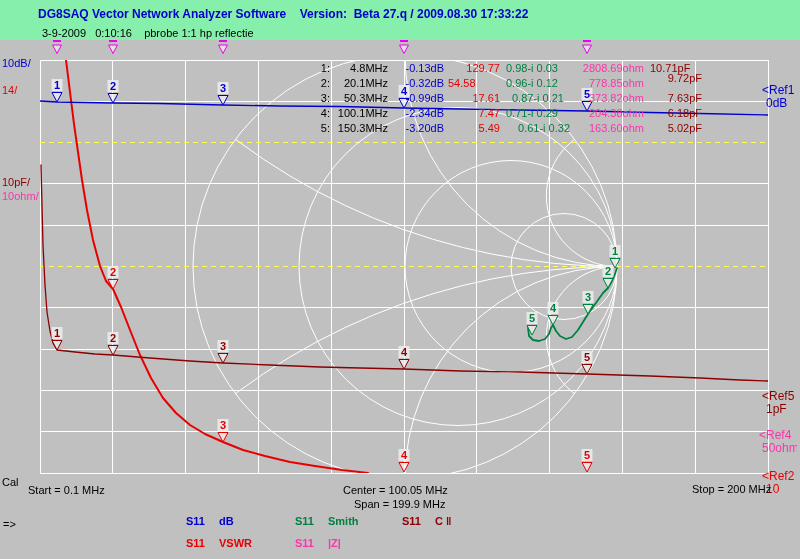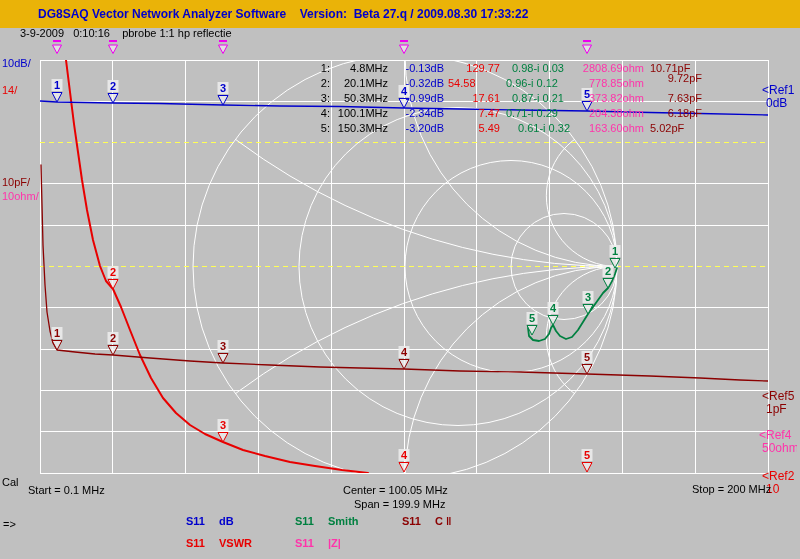--- a/index.html
+++ b/index.html
@@ -4,29 +4,29 @@
 <style>
   html,body{margin:0;padding:0;}
   body{
     width:800px;height:559px;position:relative;overflow:hidden;
     background:#c0c0c0;
     font-family:"Liberation Sans", sans-serif;
     font-size:11px;color:#000;
   }
   .abs{position:absolute;white-space:pre;line-height:12px;}
   #titlebar{
-    position:absolute;left:0;top:0;width:800px;height:28px;
-    background:#eab308;
+    position:absolute;left:0;top:0;width:800px;height:40px;
+    background:#86efac;
   }
   #app-title{
     position:absolute;left:38px;top:7px;
     font-size:12px;font-weight:bold;color:#0000cc;white-space:pre;
   }
   #info-line{
-    position:absolute;left:20px;top:27px;font-size:11px;color:#000;white-space:pre;
+    position:absolute;left:42px;top:27px;font-size:11px;color:#000;white-space:pre;
   }
   #plot-svg{position:absolute;left:0;top:0;pointer-events:none;}
   .right-ref{width:38px;overflow:hidden;font-size:12px;line-height:13px;}
   .legend-item span{margin-right:14px;font-weight:bold;}
   .legend-item{cursor:pointer;}
 </style>
 </head>
 <body>
 
 <div id="titlebar">
@@ -180,21 +180,21 @@
 <div class="abs legend-item" style="left: 295px; top: 515px; color: rgb(0, 128, 64);"><span>S11</span><span>Smith</span></div>
 <div class="abs legend-item" style="left: 402px; top: 515px; color: rgb(139, 0, 0);"><span>S11</span><span>C ‖</span></div>
 <div class="abs legend-item" style="left: 186px; top: 537px; color: rgb(232, 0, 0);"><span>S11</span><span>VSWR</span></div>
 <div class="abs legend-item" style="left: 295px; top: 537px; color: rgb(255, 51, 170);"><span>S11</span><span>|Z|</span></div>
 
 <div>
     <div class="abs" style="left: 306px; top: 62px; width: 24px; text-align: right; color: rgb(0, 0, 0);">1:</div>
     <div class="abs" style="left: 330px; top: 62px; width: 58px; text-align: right; color: rgb(0, 0, 0);">4.8MHz</div>
     <div class="abs" style="left: 392px; top: 62px; width: 52px; text-align: right; color: rgb(0, 0, 204);">-0.13dB</div>
     <div class="abs" style="left: 448px; top: 62px; width: 52px; text-align: right; color: rgb(232, 0, 0);">129.77</div>
-    <div class="abs" style="left: 506px; top: 62px; width: 64px; text-align: center; color: rgb(0, 128, 64);">0.98-i 0.03</div>
+    <div class="abs" style="left: 506px; top: 62px; width: 64px; text-align: left; color: rgb(0, 128, 64);">0.98-i 0.03</div>
     <div class="abs" style="left: 568px; top: 62px; width: 76px; text-align: right; color: rgb(255, 51, 170);">2808.69ohm</div>
     <div class="abs" style="left: 650px; top: 62px; width: 52px; text-align: left; color: rgb(139, 0, 0);">10.71pF</div>
     <div class="abs" style="left: 306px; top: 77px; width: 24px; text-align: right; color: rgb(0, 0, 0);">2:</div>
     <div class="abs" style="left: 330px; top: 77px; width: 58px; text-align: right; color: rgb(0, 0, 0);">20.1MHz</div>
     <div class="abs" style="left: 392px; top: 77px; width: 52px; text-align: right; color: rgb(0, 0, 204);">-0.32dB</div>
     <div class="abs" style="left: 448px; top: 77px; width: 52px; text-align: left; color: rgb(232, 0, 0);">54.58</div>
     <div class="abs" style="left: 506px; top: 77px; width: 64px; text-align: left; color: rgb(0, 128, 64);">0.96-i 0.12</div>
     <div class="abs" style="left: 568px; top: 77px; width: 76px; text-align: right; color: rgb(255, 51, 170);">778.85ohm</div>
     <div class="abs" style="left: 650px; top: 72px; width: 52px; text-align: right; color: rgb(139, 0, 0);">9.72pF</div>
     <div class="abs" style="left: 306px; top: 92px; width: 24px; text-align: right; color: rgb(0, 0, 0);">3:</div>
@@ -210,14 +210,14 @@
     <div class="abs" style="left: 448px; top: 107px; width: 52px; text-align: right; color: rgb(232, 0, 0);">7.47</div>
     <div class="abs" style="left: 506px; top: 107px; width: 64px; text-align: left; color: rgb(0, 128, 64);">0.71-i 0.29</div>
     <div class="abs" style="left: 568px; top: 107px; width: 76px; text-align: right; color: rgb(255, 51, 170);">204.38ohm</div>
     <div class="abs" style="left: 650px; top: 107px; width: 52px; text-align: right; color: rgb(139, 0, 0);">6.18pF</div>
     <div class="abs" style="left: 306px; top: 122px; width: 24px; text-align: right; color: rgb(0, 0, 0);">5:</div>
     <div class="abs" style="left: 330px; top: 122px; width: 58px; text-align: right; color: rgb(0, 0, 0);">150.3MHz</div>
     <div class="abs" style="left: 392px; top: 122px; width: 52px; text-align: right; color: rgb(0, 0, 204);">-3.20dB</div>
     <div class="abs" style="left: 448px; top: 122px; width: 52px; text-align: right; color: rgb(232, 0, 0);">5.49</div>
     <div class="abs" style="left: 506px; top: 122px; width: 64px; text-align: right; color: rgb(0, 128, 64);">0.61-i 0.32</div>
     <div class="abs" style="left: 568px; top: 122px; width: 76px; text-align: right; color: rgb(255, 51, 170);">163.60ohm</div>
-    <div class="abs" style="left: 650px; top: 122px; width: 52px; text-align: left; color: rgb(139, 0, 0);">5.02pF</div>
+    <div class="abs" style="left: 650px; top: 122px; width: 52px; text-align: right; color: rgb(139, 0, 0);">5.02pF</div>
   </div>
 
 </body></html>

